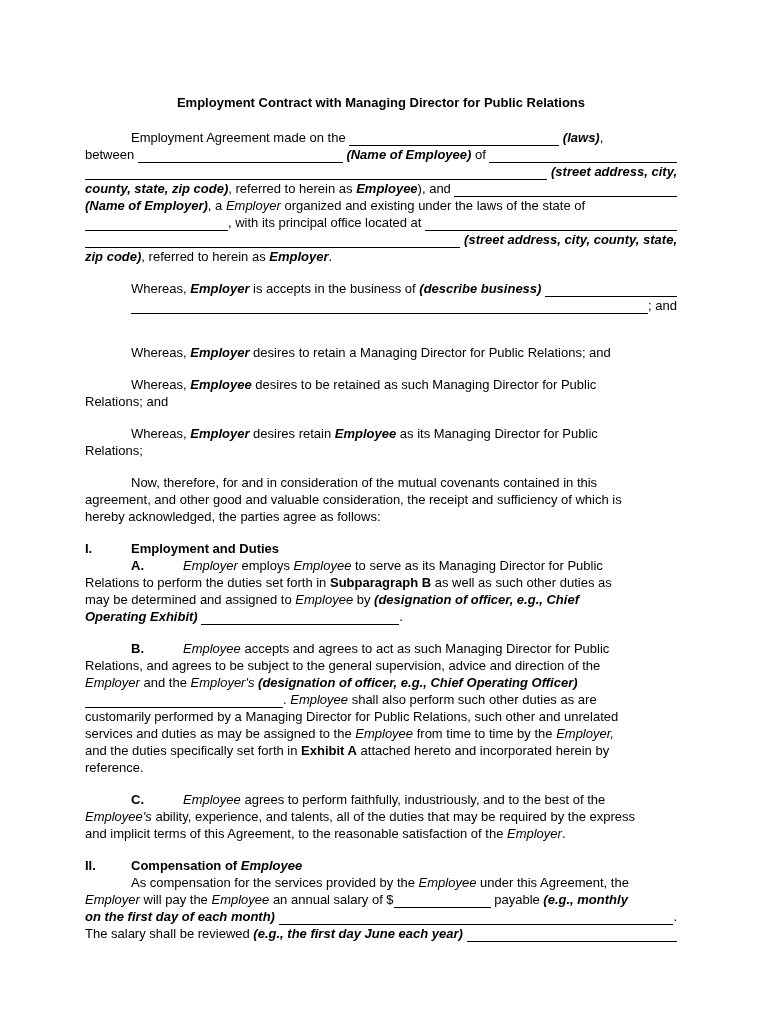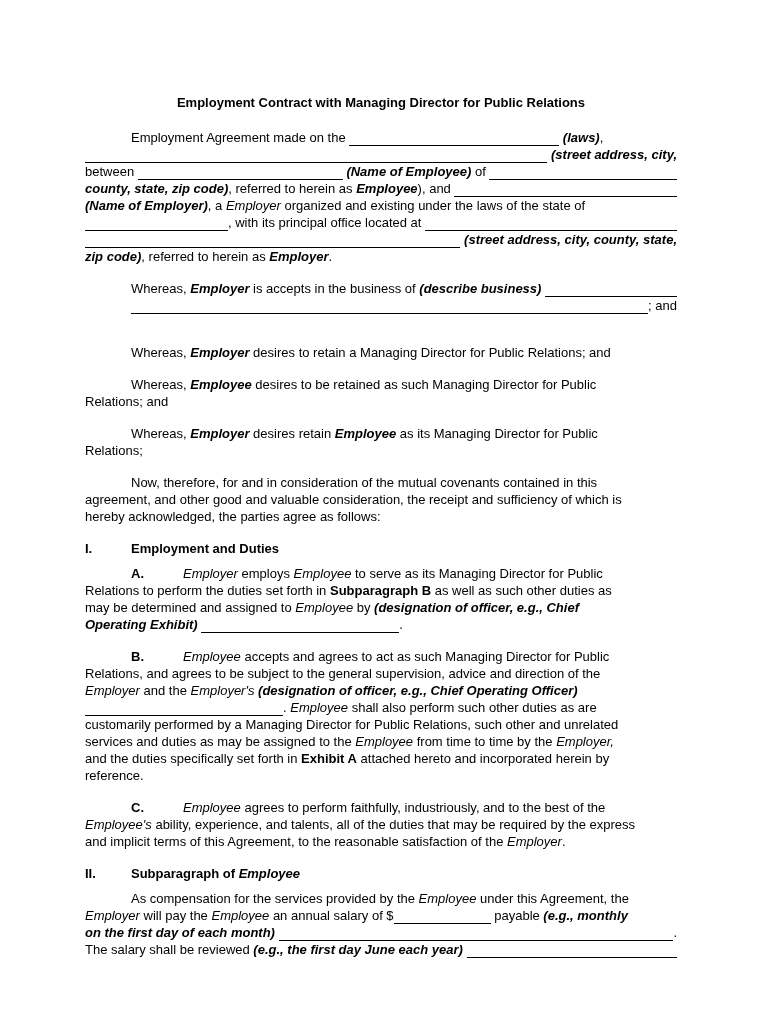--- a/index.html
+++ b/index.html
@@ -14,21 +14,21 @@
     line-height:17px;
     color:#000000;
     overflow:hidden;
   }
   .doc-title{
     text-align:center;
     font-weight:bold;
     margin:0 0 18px 0;
   }
   .para{margin-top:15px;}
-  .para.gap-none{margin-top:8px;}
+  .para.gap-none{margin-top:0;}
   .para.gap-large{margin-top:30px;}
   .line{display:flex;}
   .line.ind{padding-left:46px;}
   .line span{white-space:pre;}
   .t{flex:none;}
   .t.b{font-weight:bold;}
   .t.i{font-style:italic;}
   .t.bi{font-weight:bold;font-style:italic;}
   .marker{display:inline-block;flex:none;}
   .blank{
@@ -46,31 +46,31 @@
   <div>
       <div class="para gap-none">
         <div class="line ind">
           <span class="t ">Employment Agreement made on the </span>
           <span class="blank" style="width: 210px;"></span>
           <span class="t "> </span>
           <span class="t bi">(laws)</span>
           <span class="t ">,</span>
         </div>
         <div class="line">
-          <span class="blank fill"></span>
-          <span class="t "> </span>
-          <span class="t bi">(street address, city,</span>
-        </div>
-        <div class="line">
           <span class="t ">between </span>
           <span class="blank" style="width: 205px;"></span>
           <span class="t "> </span>
           <span class="t bi">(Name of Employee)</span>
           <span class="t "> of </span>
           <span class="blank fill"></span>
+        </div>
+        <div class="line">
+          <span class="blank fill"></span>
+          <span class="t "> </span>
+          <span class="t bi">(street address, city,</span>
         </div>
         <div class="line">
           <span class="t bi">county, state, zip code)</span>
           <span class="t ">, referred to herein as </span>
           <span class="t bi">Employee</span>
           <span class="t ">), and </span>
           <span class="blank fill"></span>
         </div>
         <div class="line">
           <span class="t bi">(Name of Employer)</span>
@@ -233,21 +233,21 @@
         </div>
         <div class="line">
           <span class="t ">and implicit terms of this Agreement, to the reasonable satisfaction of the </span>
           <span class="t i">Employer</span>
           <span class="t ">.</span>
         </div>
       </div>
       <div class="para gap-normal">
         <div class="line">
           <span class="t b marker" style="width: 46px;">II.</span>
-          <span class="t b">Subparagraph of </span>
+          <span class="t b">Compensation of </span>
           <span class="t bi">Employee</span>
         </div>
       </div>
       <div class="para gap-none">
         <div class="line ind">
           <span class="t ">As compensation for the services provided by the </span>
           <span class="t i">Employee</span>
           <span class="t "> under this Agreement, the</span>
         </div>
         <div class="line">

